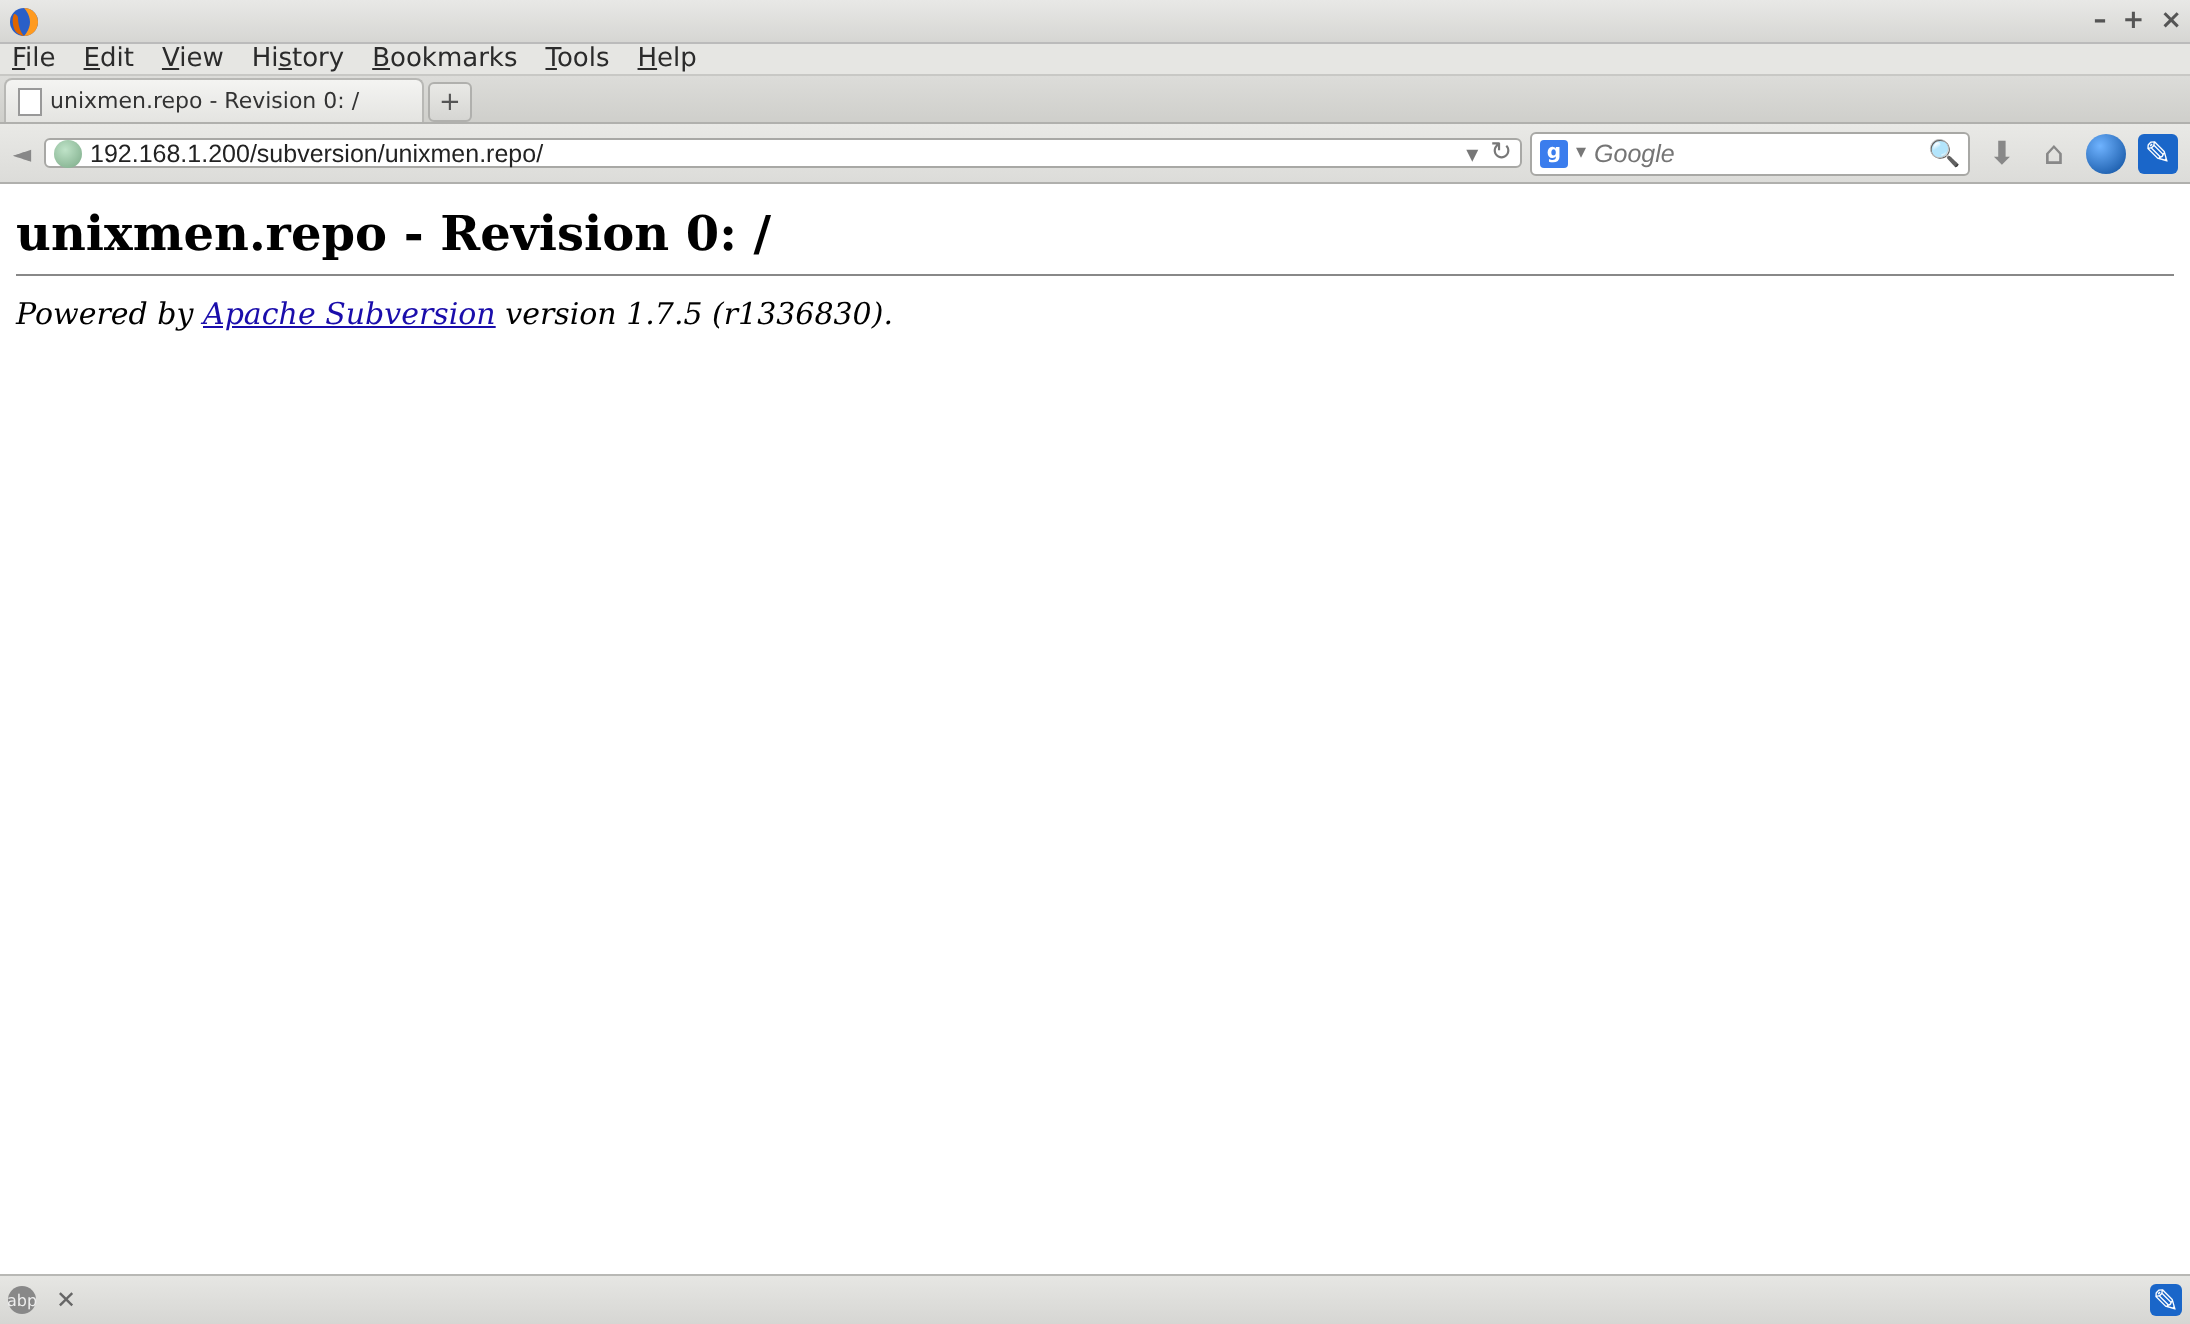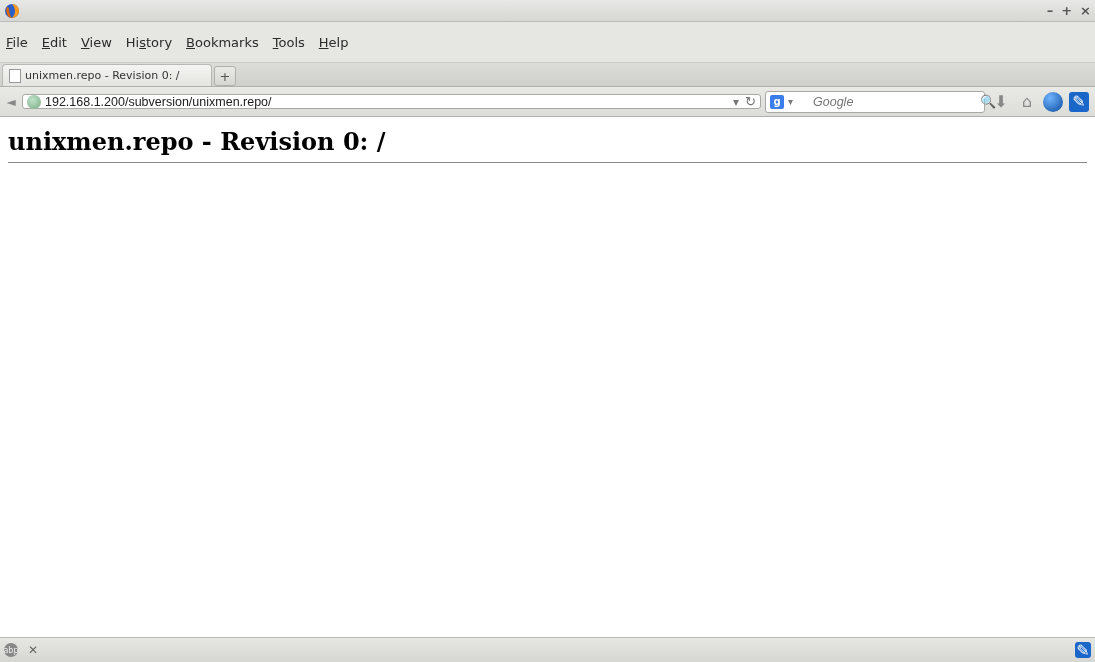--- a/index.html
+++ b/index.html
@@ -39,21 +39,21 @@
     right: 4px;
     display: flex;
     gap: 8px;
     color: #555;
     font-size: 13px;
     font-weight: bold;
   }
   .titlebar .win-controls span { cursor: pointer; }
   
   .menubar {
-    height: 41px;
+    height: 16px;
     background: #e6e6e3;
     display: flex;
     align-items: center;
     padding: 0 6px;
     font-size: 13px;
     color: #2b2b2b;
     border-bottom: 1px solid #c8c8c5;
     gap: 14px;
   }
   .menubar .menu-item { cursor: pointer; }
@@ -172,21 +172,20 @@
     flex-shrink: 0;
   }
   .searchbox .dd { color:#777; font-size:10px; cursor:pointer; }
   .searchbox input {
     flex: 1;
     border: none; outline: none;
     font-size: 12.5px;
     color: #c2410c;
     font-style: italic;
     background: transparent;
-    margin-left: 16px;
   }
   .searchbox .mag { color:#777; font-size:13px; cursor:pointer; }
   .nav-icons {
     display: flex; align-items: center; gap: 6px;
     padding: 0 2px;
   }
   .nav-icons .ic {
     width: 20px; height: 20px;
     display:flex;align-items:center;justify-content:center;
     color:#888; font-size:16px; cursor:pointer;
@@ -320,20 +319,23 @@
     <span class="ic">⌂</span>
     <span class="ic blue-circle"></span>
     <span class="ic blue-square">✎</span>
   </div>
 </div>
 
 <div class="viewport">
   <div class="page">
     <h2>unixmen.repo - Revision 0: /</h2>
     <hr>
+    <div class="footer-line">
+      <span>Powered by </span><a href="#">Apache Subversion</a><span> version 1.7.5 (r1336830).</span>
+    </div>
   </div>
 </div>
 
 <div class="taskbar">
   <div class="tb-left">
     <span class="tb-ic circle">abp</span>
     <span class="tb-ic">✕</span>
   </div>
   <div class="tb-right">✎</div>
 </div>

